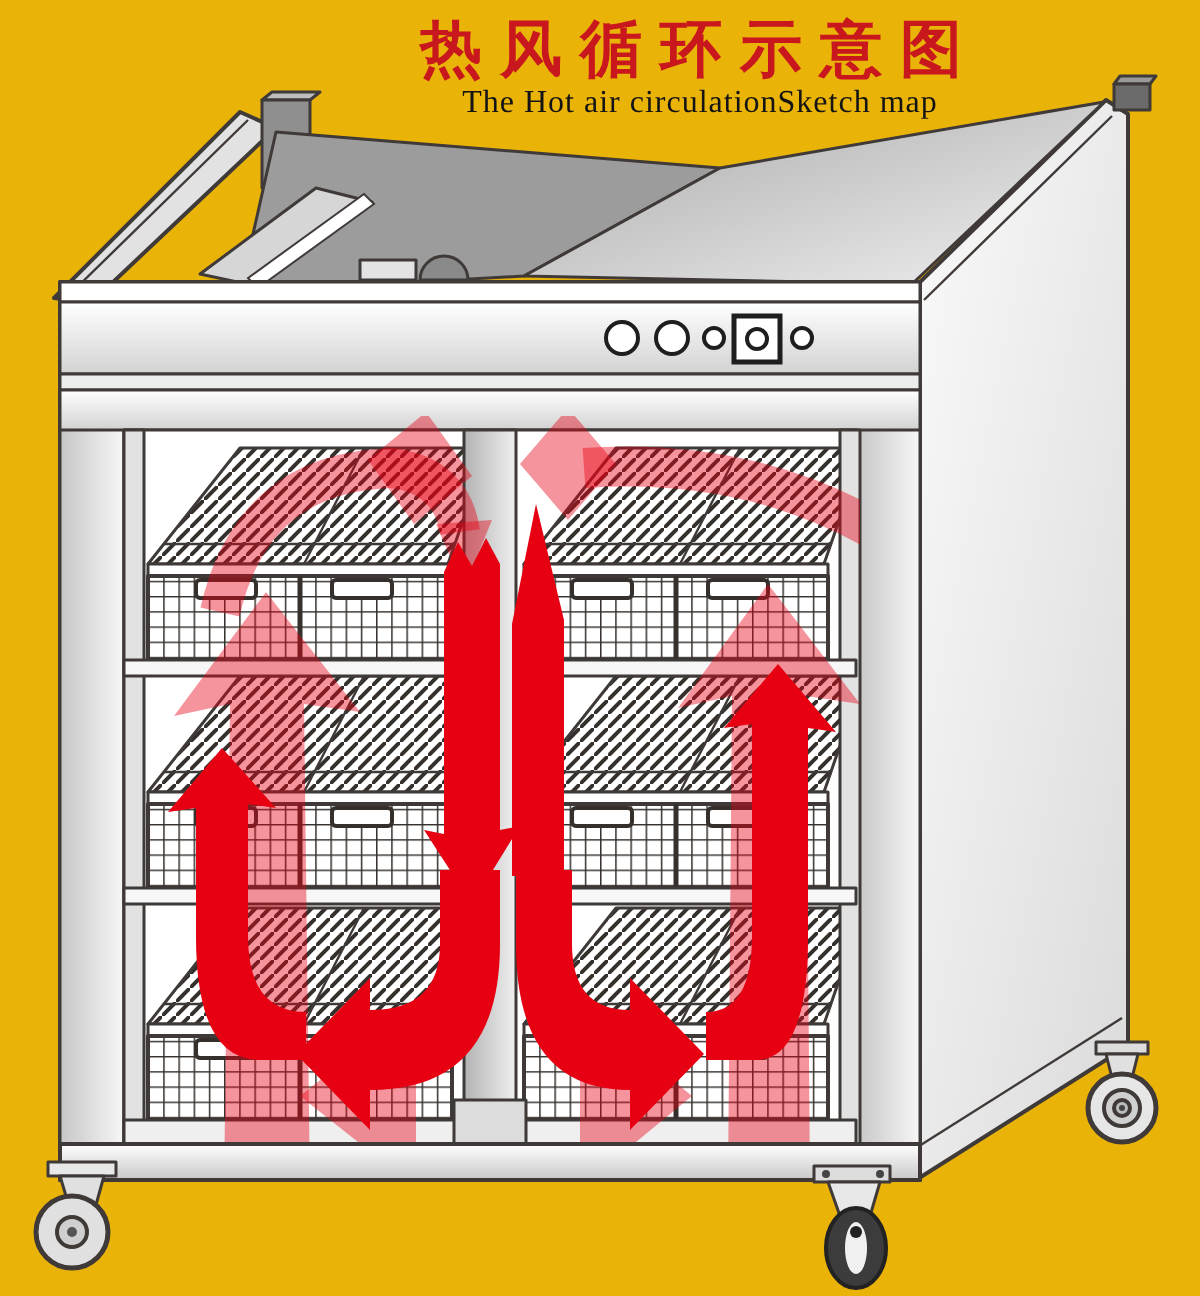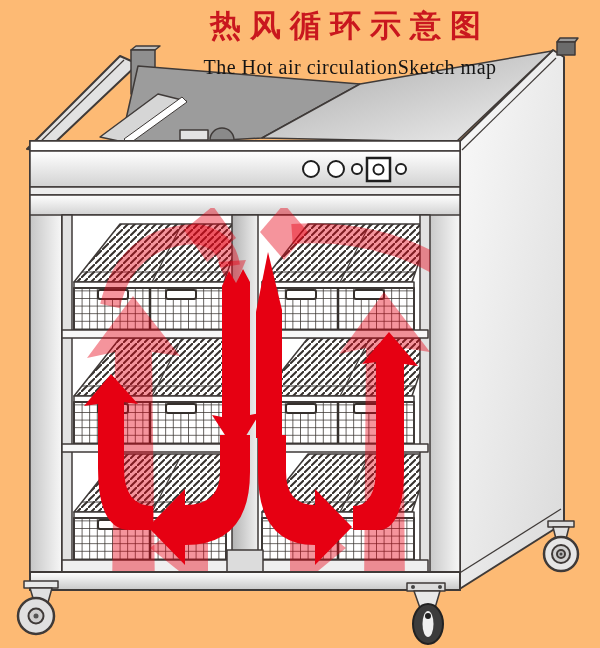--- a/index.html
+++ b/index.html
@@ -1,27 +1,27 @@
 <!DOCTYPE html>
 <html style="--arrow-red: #e60012; --title-red: #c9171e; --line-dark: #3f3a38;"><head>
 <meta charset="utf-8">
 <style>
   :root{
     --arrow-red:#e60012;
     --title-red:#c9171e;
     --line-dark:#3f3a38;
   }
   html,body{margin:0;padding:0;background:#ffffff;}
-  .stage{position:relative;width:600px;height:648px;background:#fdba74;overflow:hidden;
+  .stage{position:relative;width:600px;height:648px;background:#eab308;overflow:hidden;
          font-family:"Liberation Sans", sans-serif;}
   .titles{position:absolute;left:150px;top:8px;width:400px;text-align:center;z-index:5;}
   .title-cn{color:var(--title-red);font-family:"DejaVu Serif", serif;font-weight:bold;
             font-size:31px;letter-spacing:9px;line-height:1.1;}
-  .title-en{color:#141414;font-family:"Liberation Serif", serif;font-size:20px;
-            letter-spacing:0.5px;margin-top:14px;}
+  .title-en{color:#141414;font-family:"Liberation Serif", serif;font-size:16px;
+            letter-spacing:0.5px;margin-top:1px;}
   svg{position:absolute;left:0;top:0;}
   .st{stroke:var(--line-dark);stroke-width:1.5;stroke-linejoin:round;}
   .st2{stroke:var(--line-dark);stroke-width:2;stroke-linejoin:round;}
   .ln{stroke:var(--line-dark);stroke-width:1.2;fill:none;}
   .ar-op{fill:var(--arrow-red);}
   .ar-tr{fill:var(--arrow-red);fill-opacity:0.42;}
   .ar-st{stroke:var(--arrow-red);stroke-opacity:0.42;fill:none;stroke-width:20;}
 </style>
 </head>
 <body>

